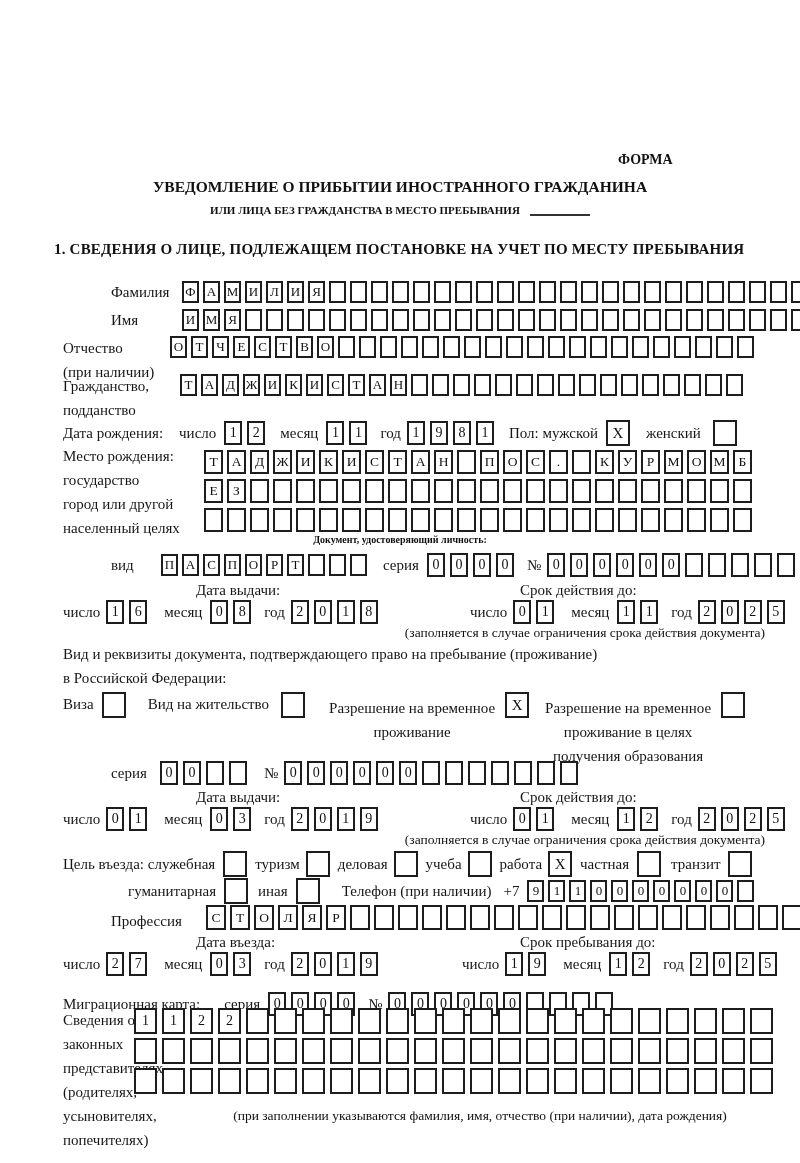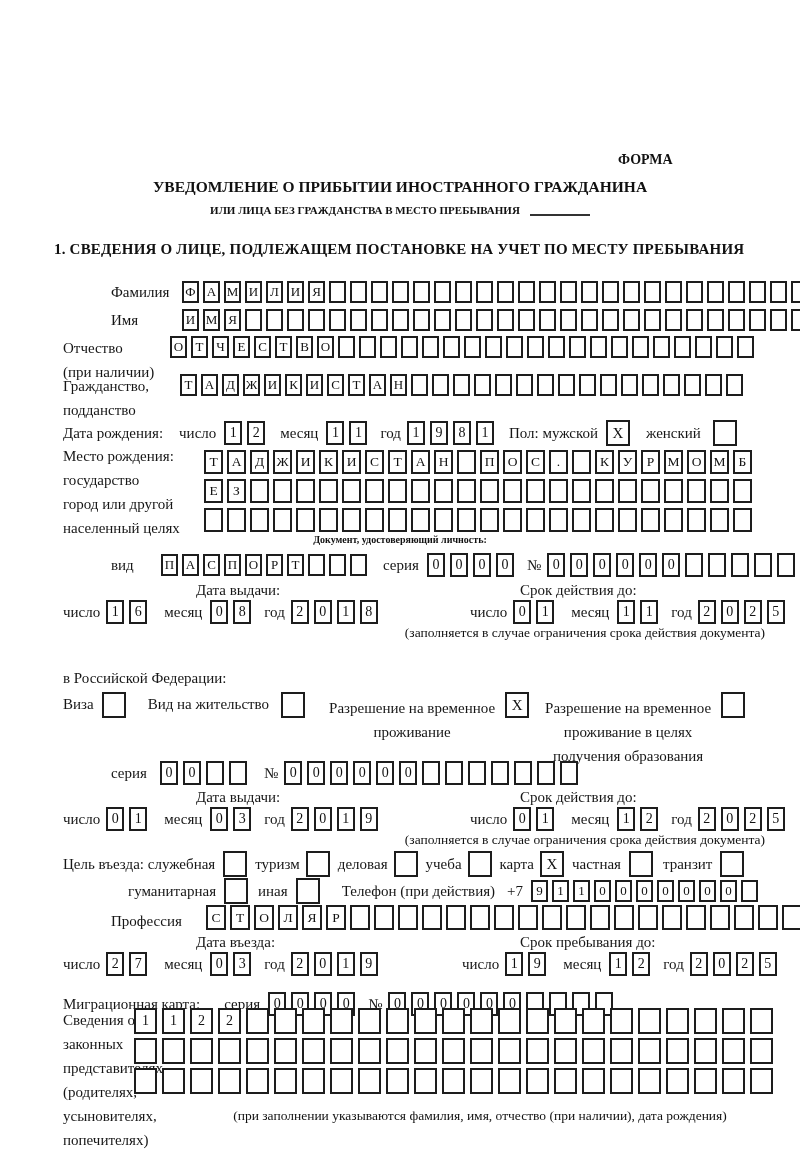--- a/index.html
+++ b/index.html
@@ -376,20 +376,21 @@
     <span class="lbl ml8">год</span>
     <span class="cells date ml6">
         <span class="cell">2</span>
         <span class="cell">0</span>
         <span class="cell">2</span>
         <span class="cell">5</span>
       </span>
   </div>
   <div class="abs sm" style="left:385px;top:625px;width:380px;text-align:right;">(заполняется в случае ограничения срока действия документа)</div>
 
+  <div class="abs lbl" style="left:63px;top:646px;">Вид и реквизиты документа, подтверждающего право на пребывание (проживание)</div>
   <div class="abs lbl" style="left:63px;top:670px;">в Российской Федерации:</div>
 
   <div class="row top" style="left:63px;top:692px;">
     <span class="lbl" style="margin-top:4px;">Виза</span>
     <span class="cells chk ml8">
         <span class="cell"></span>
       </span>
     <span class="lbl ml22" style="margin-top:4px;">Вид на жительство</span>
     <span class="cells chk ml12">
         <span class="cell"></span>
@@ -486,21 +487,21 @@
         <span class="cell"></span>
       </span>
     <span class="lbl ml8">деловая</span>
     <span class="cells chk ml6">
         <span class="cell"></span>
       </span>
     <span class="lbl ml8">учеба</span>
     <span class="cells chk ml6">
         <span class="cell"></span>
       </span>
-    <span class="lbl ml8">карта</span>
+    <span class="lbl ml8">работа</span>
     <span class="cells chk ml6">
         <span class="cell">X</span>
       </span>
     <span class="lbl ml8">частная</span>
     <span class="cells chk ml8">
         <span class="cell"></span>
       </span>
     <span class="lbl ml10">транзит</span>
     <span class="cells chk ml8">
         <span class="cell"></span>
@@ -509,21 +510,21 @@
 
   <div class="row" style="left:128px;top:878px;">
     <span class="lbl">гуманитарная</span>
     <span class="cells chk ml8">
         <span class="cell"></span>
       </span>
     <span class="lbl ml10">иная</span>
     <span class="cells chk ml8">
         <span class="cell"></span>
       </span>
-    <span class="lbl ml22">Телефон (при действия)</span>
+    <span class="lbl ml22">Телефон (при наличии)</span>
     <span class="lbl ml12">+7</span>
     <span class="cells c21 ml8">
         <span class="cell">9</span>
         <span class="cell">1</span>
         <span class="cell">1</span>
         <span class="cell">0</span>
         <span class="cell">0</span>
         <span class="cell">0</span>
         <span class="cell">0</span>
         <span class="cell">0</span>

